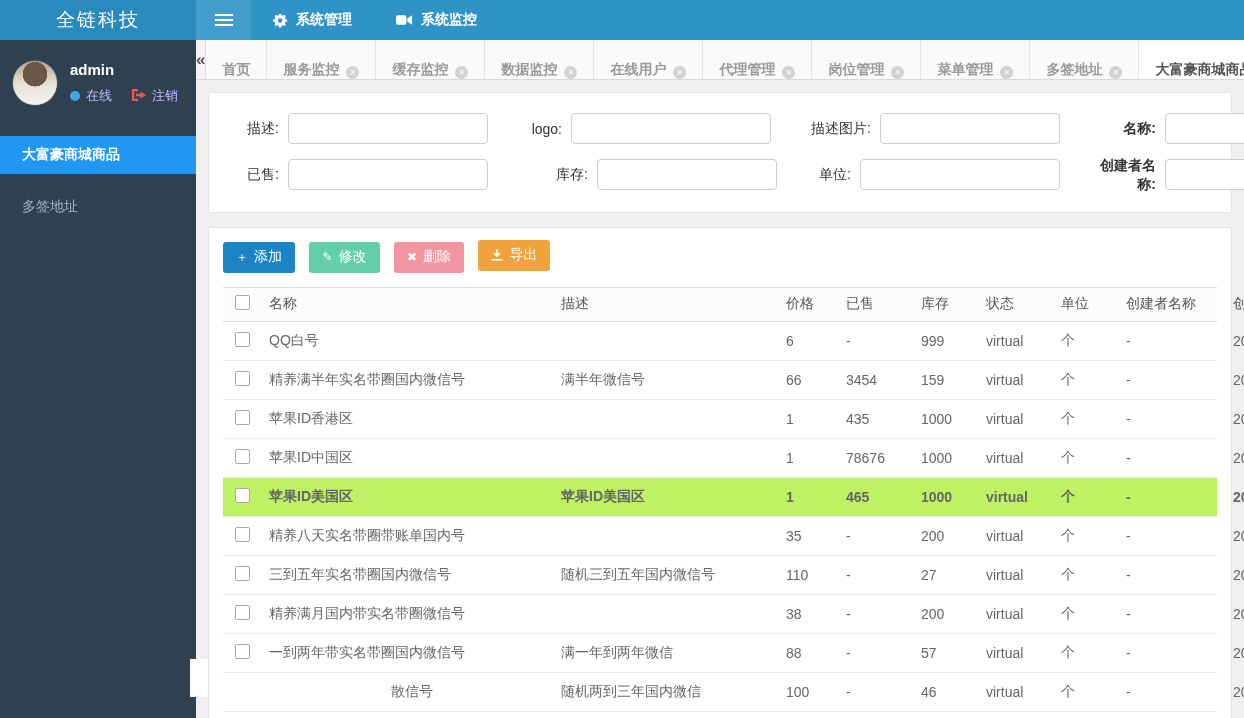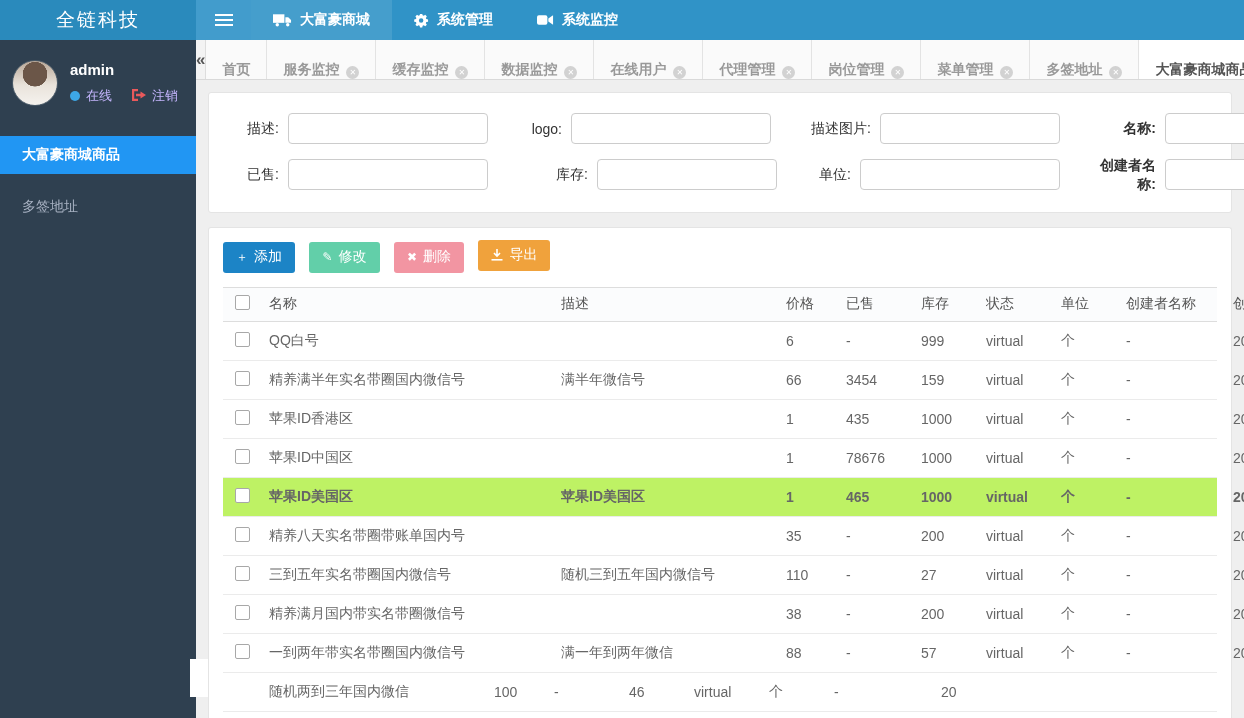--- a/index.html
+++ b/index.html
@@ -94,31 +94,20 @@
 <header class="topbar">
   <div class="logo">全链科技</div>
   <div class="hamburger">
     <span class="bars">
         <i></i>
         <i></i>
         <i></i>
       </span>
   </div>
   <nav class="topnav">
-    <div class="nav-item lit">
-      <span>
-        <svg width="19" height="14" viewBox="0 0 20 14">
-            <path fill="#fff" d="M0 1h12v9H0z"></path>
-            <path fill="#fff" d="M13 4h3l3 3v3h-6z"></path>
-            <circle cx="4.5" cy="12" r="1.8" fill="#fff"></circle>
-            <circle cx="15.5" cy="12" r="1.8" fill="#fff"></circle>
-          </svg>
-      </span>
-      <span>大富豪商城</span>
-    </div>
     <div class="nav-item">
       <span>
         <svg width="15" height="15" viewBox="0 0 16 16">
             <path fill="#fff" d="M15 9.2V6.8l-1.9-.4a5.3 5.3 0 0 0-.5-1.2l1.1-1.6-1.7-1.7-1.6 1.1c-.4-.2-.8-.4-1.2-.5L8.8 1H6.4L6 2.5c-.4.1-.8.3-1.2.5L3.2 1.9 1.5 3.6l1.1 1.6c-.2.4-.4.8-.5 1.2L.2 6.8v2.4l1.9.4c.1.4.3.8.5 1.2l-1.1 1.6 1.7 1.7 1.6-1.1c.4.2.8.4 1.2.5l.4 1.9h2.4l.4-1.9c.4-.1.8-.3 1.2-.5l1.6 1.1 1.7-1.7-1.1-1.6c.2-.4.4-.8.5-1.2l1.9-.4zM7.6 10.4a2.4 2.4 0 1 1 0-4.8 2.4 2.4 0 0 1 0 4.8z"></path>
           </svg>
       </span>
       <span>系统管理</span>
     </div>
     <div class="nav-item">
       <span>
@@ -419,20 +408,21 @@
               <div class="cell c-sold">-</div>
               <div class="cell c-stock">57</div>
               <div class="cell c-status">virtual</div>
               <div class="cell c-unit">个</div>
               <div class="cell c-creator">-</div>
               <div class="cell c-created">20</div>
             </div>
 
             <div class="trow no-check">
               <div class="cell c-check"><span class="checkbox"></span></div>
+              <div class="cell c-name">散信号</div>
               <div class="cell c-desc">随机两到三年国内微信</div>
               <div class="cell c-price">100</div>
               <div class="cell c-sold">-</div>
               <div class="cell c-stock">46</div>
               <div class="cell c-status">virtual</div>
               <div class="cell c-unit">个</div>
               <div class="cell c-creator">-</div>
               <div class="cell c-created">20</div>
             </div>
           </div>

